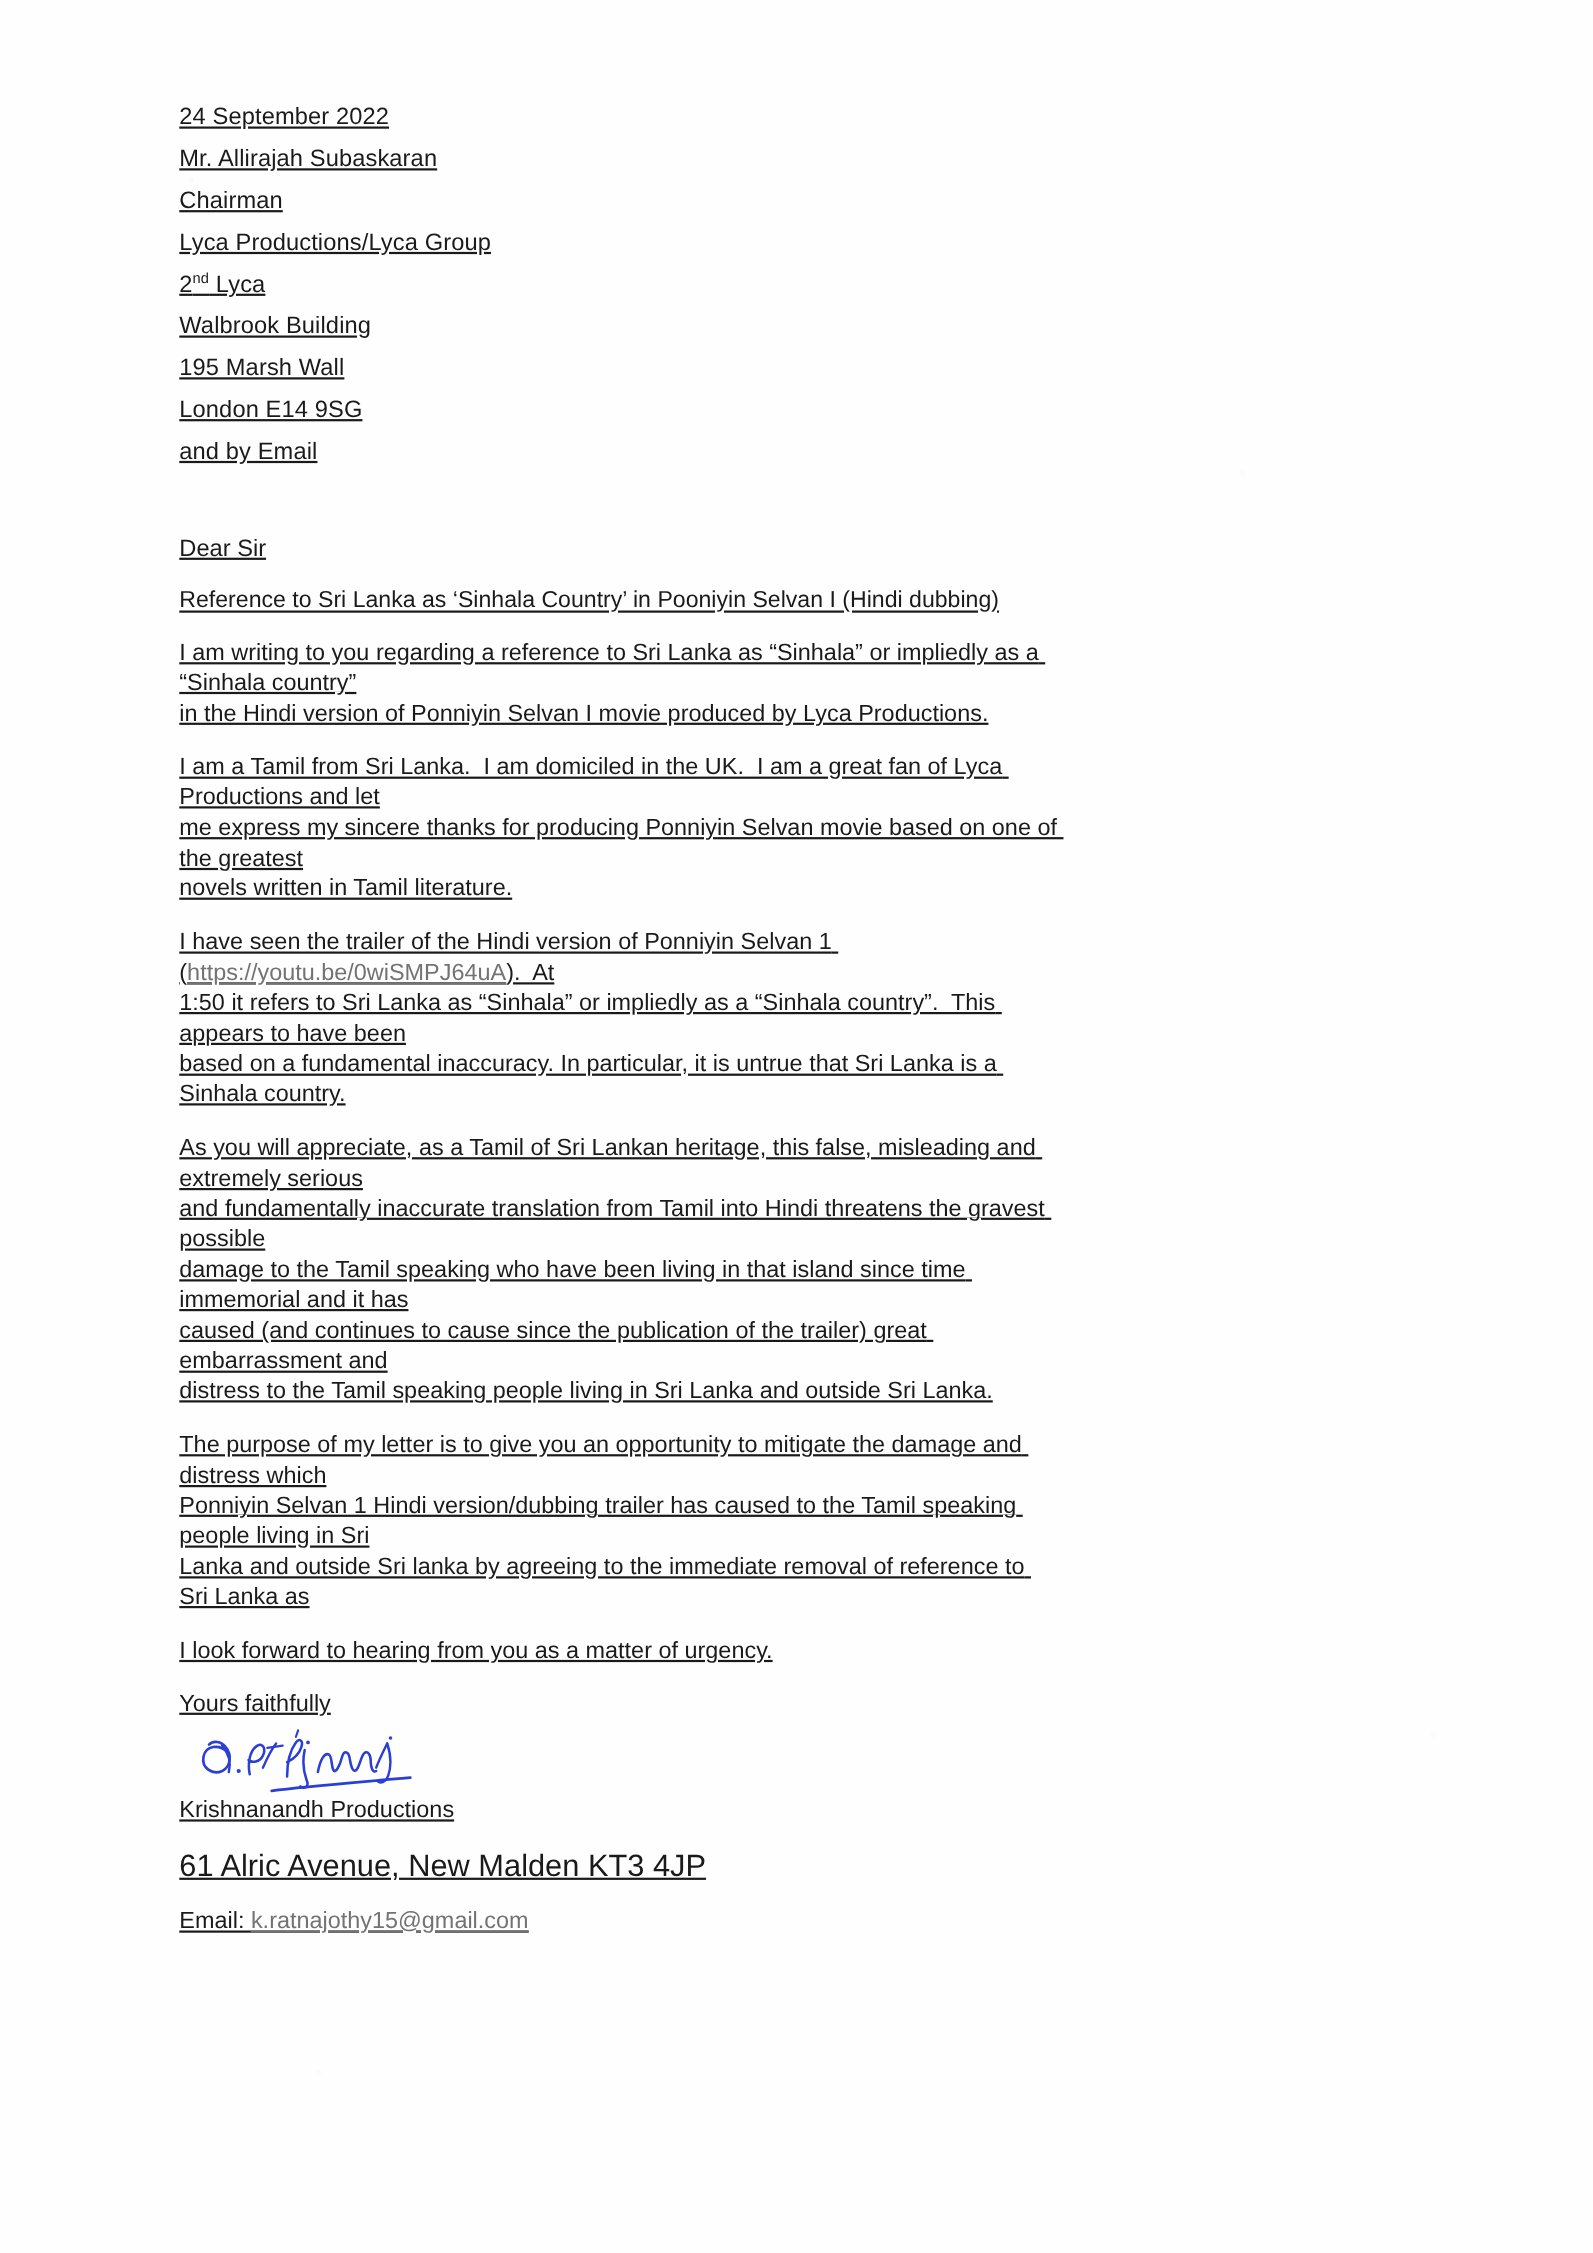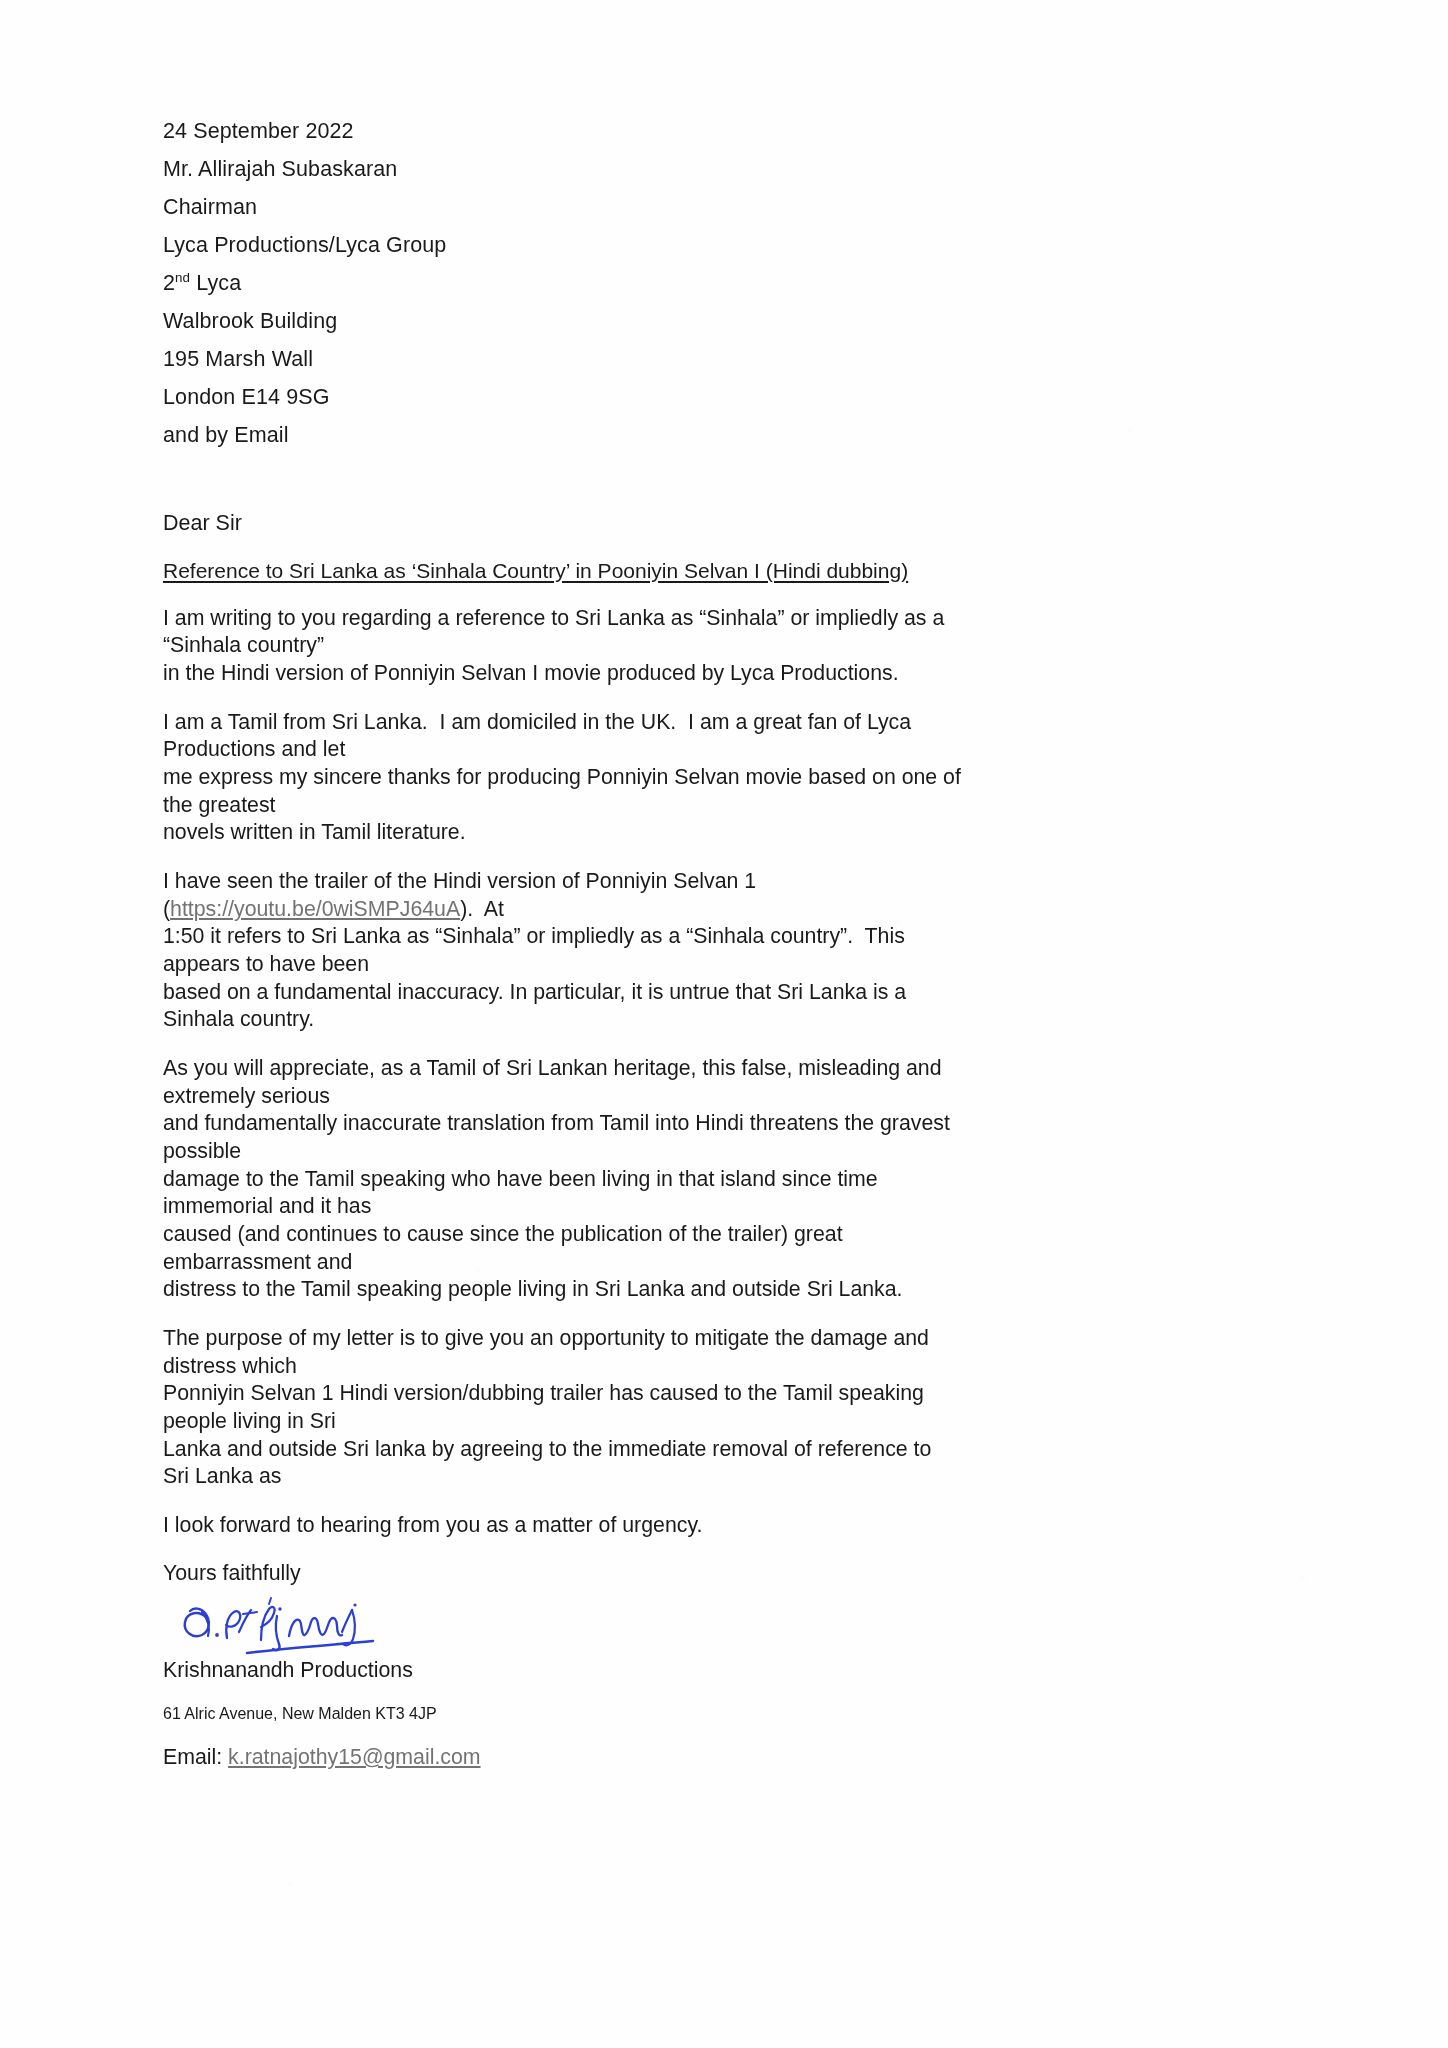--- a/index.html
+++ b/index.html
@@ -29,22 +29,23 @@
       radial-gradient(circle at 12% 8%, rgba(0,0,0,0.015) 0 2px, transparent 3px),
       radial-gradient(circle at 78% 21%, rgba(0,0,0,0.013) 0 2px, transparent 3px),
       radial-gradient(circle at 33% 62%, rgba(0,0,0,0.012) 0 2px, transparent 3px),
       radial-gradient(circle at 90% 77%, rgba(0,0,0,0.013) 0 2px, transparent 3px),
       radial-gradient(circle at 20% 92%, rgba(0,0,0,0.012) 0 2px, transparent 3px),
       radial-gradient(circle at 62% 45%, rgba(0,0,0,0.010) 0 2px, transparent 3px);
   }
   .content {
     position: absolute;
     left: 163px;
-    top: 121px;
+    top: 96px;
     width: 1000px;
+    text-decoration: underline;
   }
 
   
   .addr-line {
     font-size: 21.5px;
     line-height: 1.0;
     margin-bottom: 16.5px;
     letter-spacing: 0.005em;
     white-space: pre;
   }
@@ -94,21 +95,21 @@
     height: 66px;
     width: 300px;
     margin-left: 14px;
   }
   .signature-wrap svg { display: block; }
   .signer-name {
     font-size: 21.3px;
     margin: 0 0 22px 0;
   }
   .contact-line {
-    font-size: 16px;
+    font-size: 28px;
     margin: 0 0 22px 0;
   }
   .email-line {
     font-size: 21.3px;
     margin: 0;
   }
 </style>
 </head>
 <body>
 

